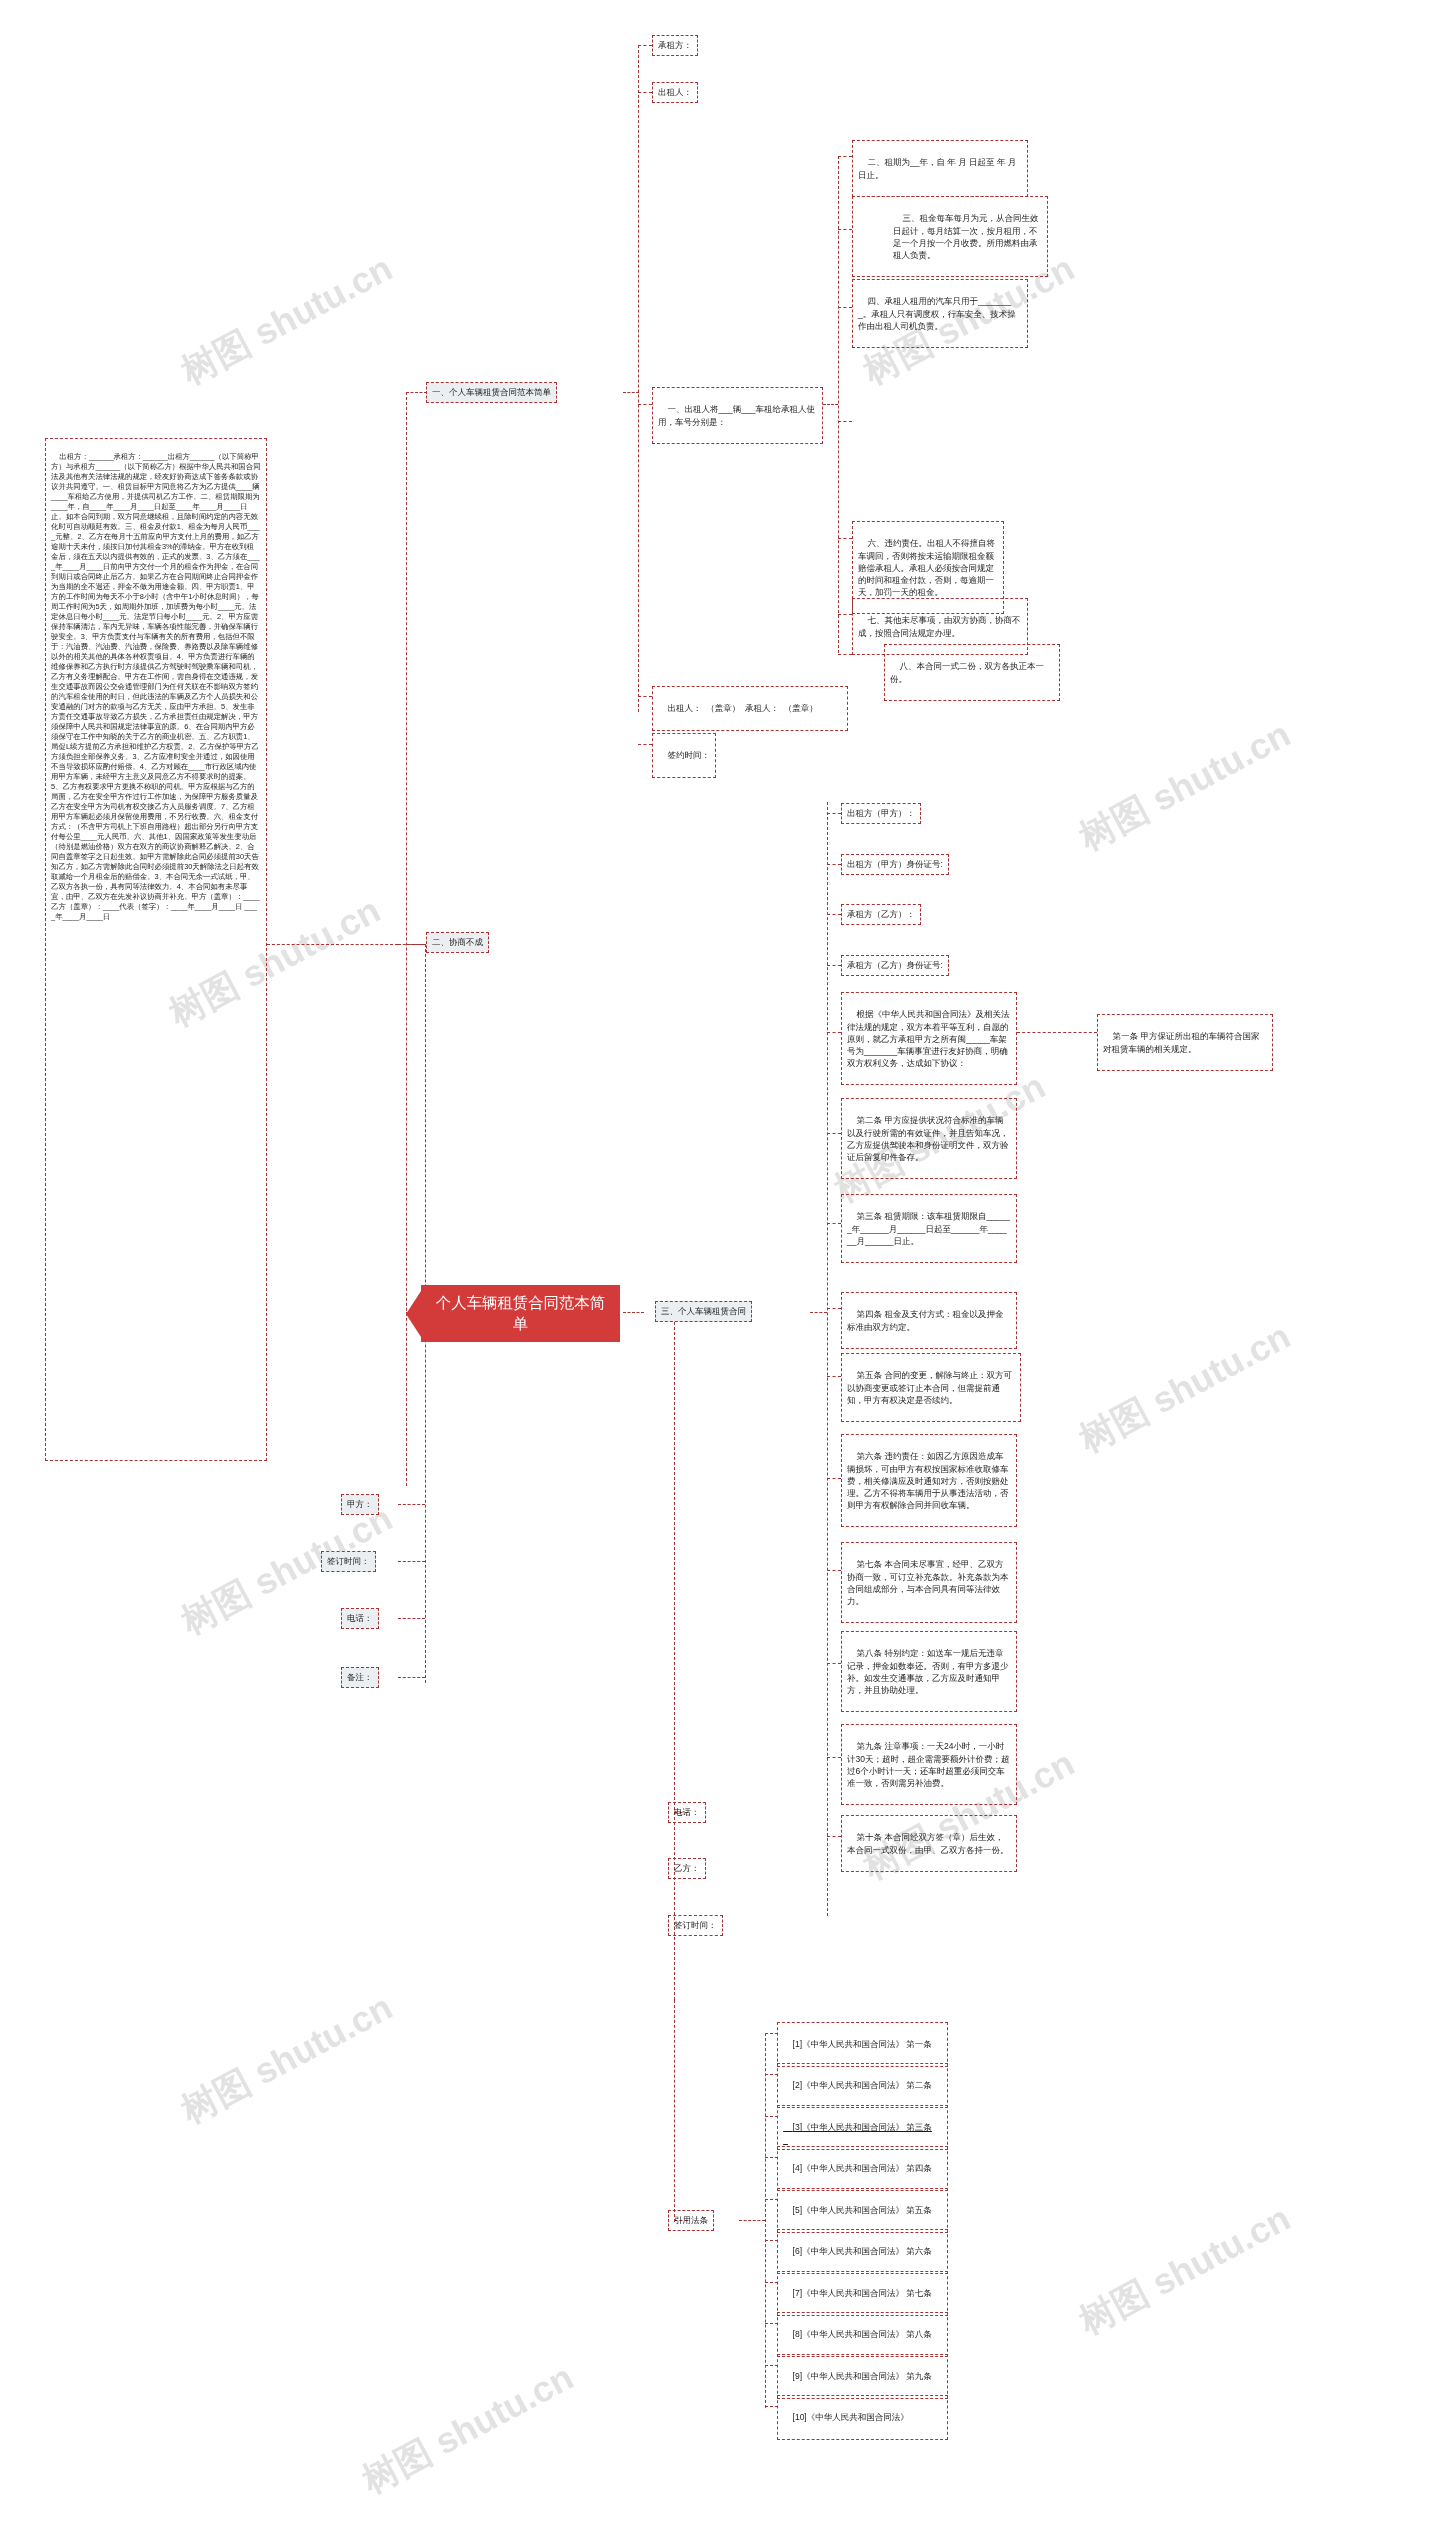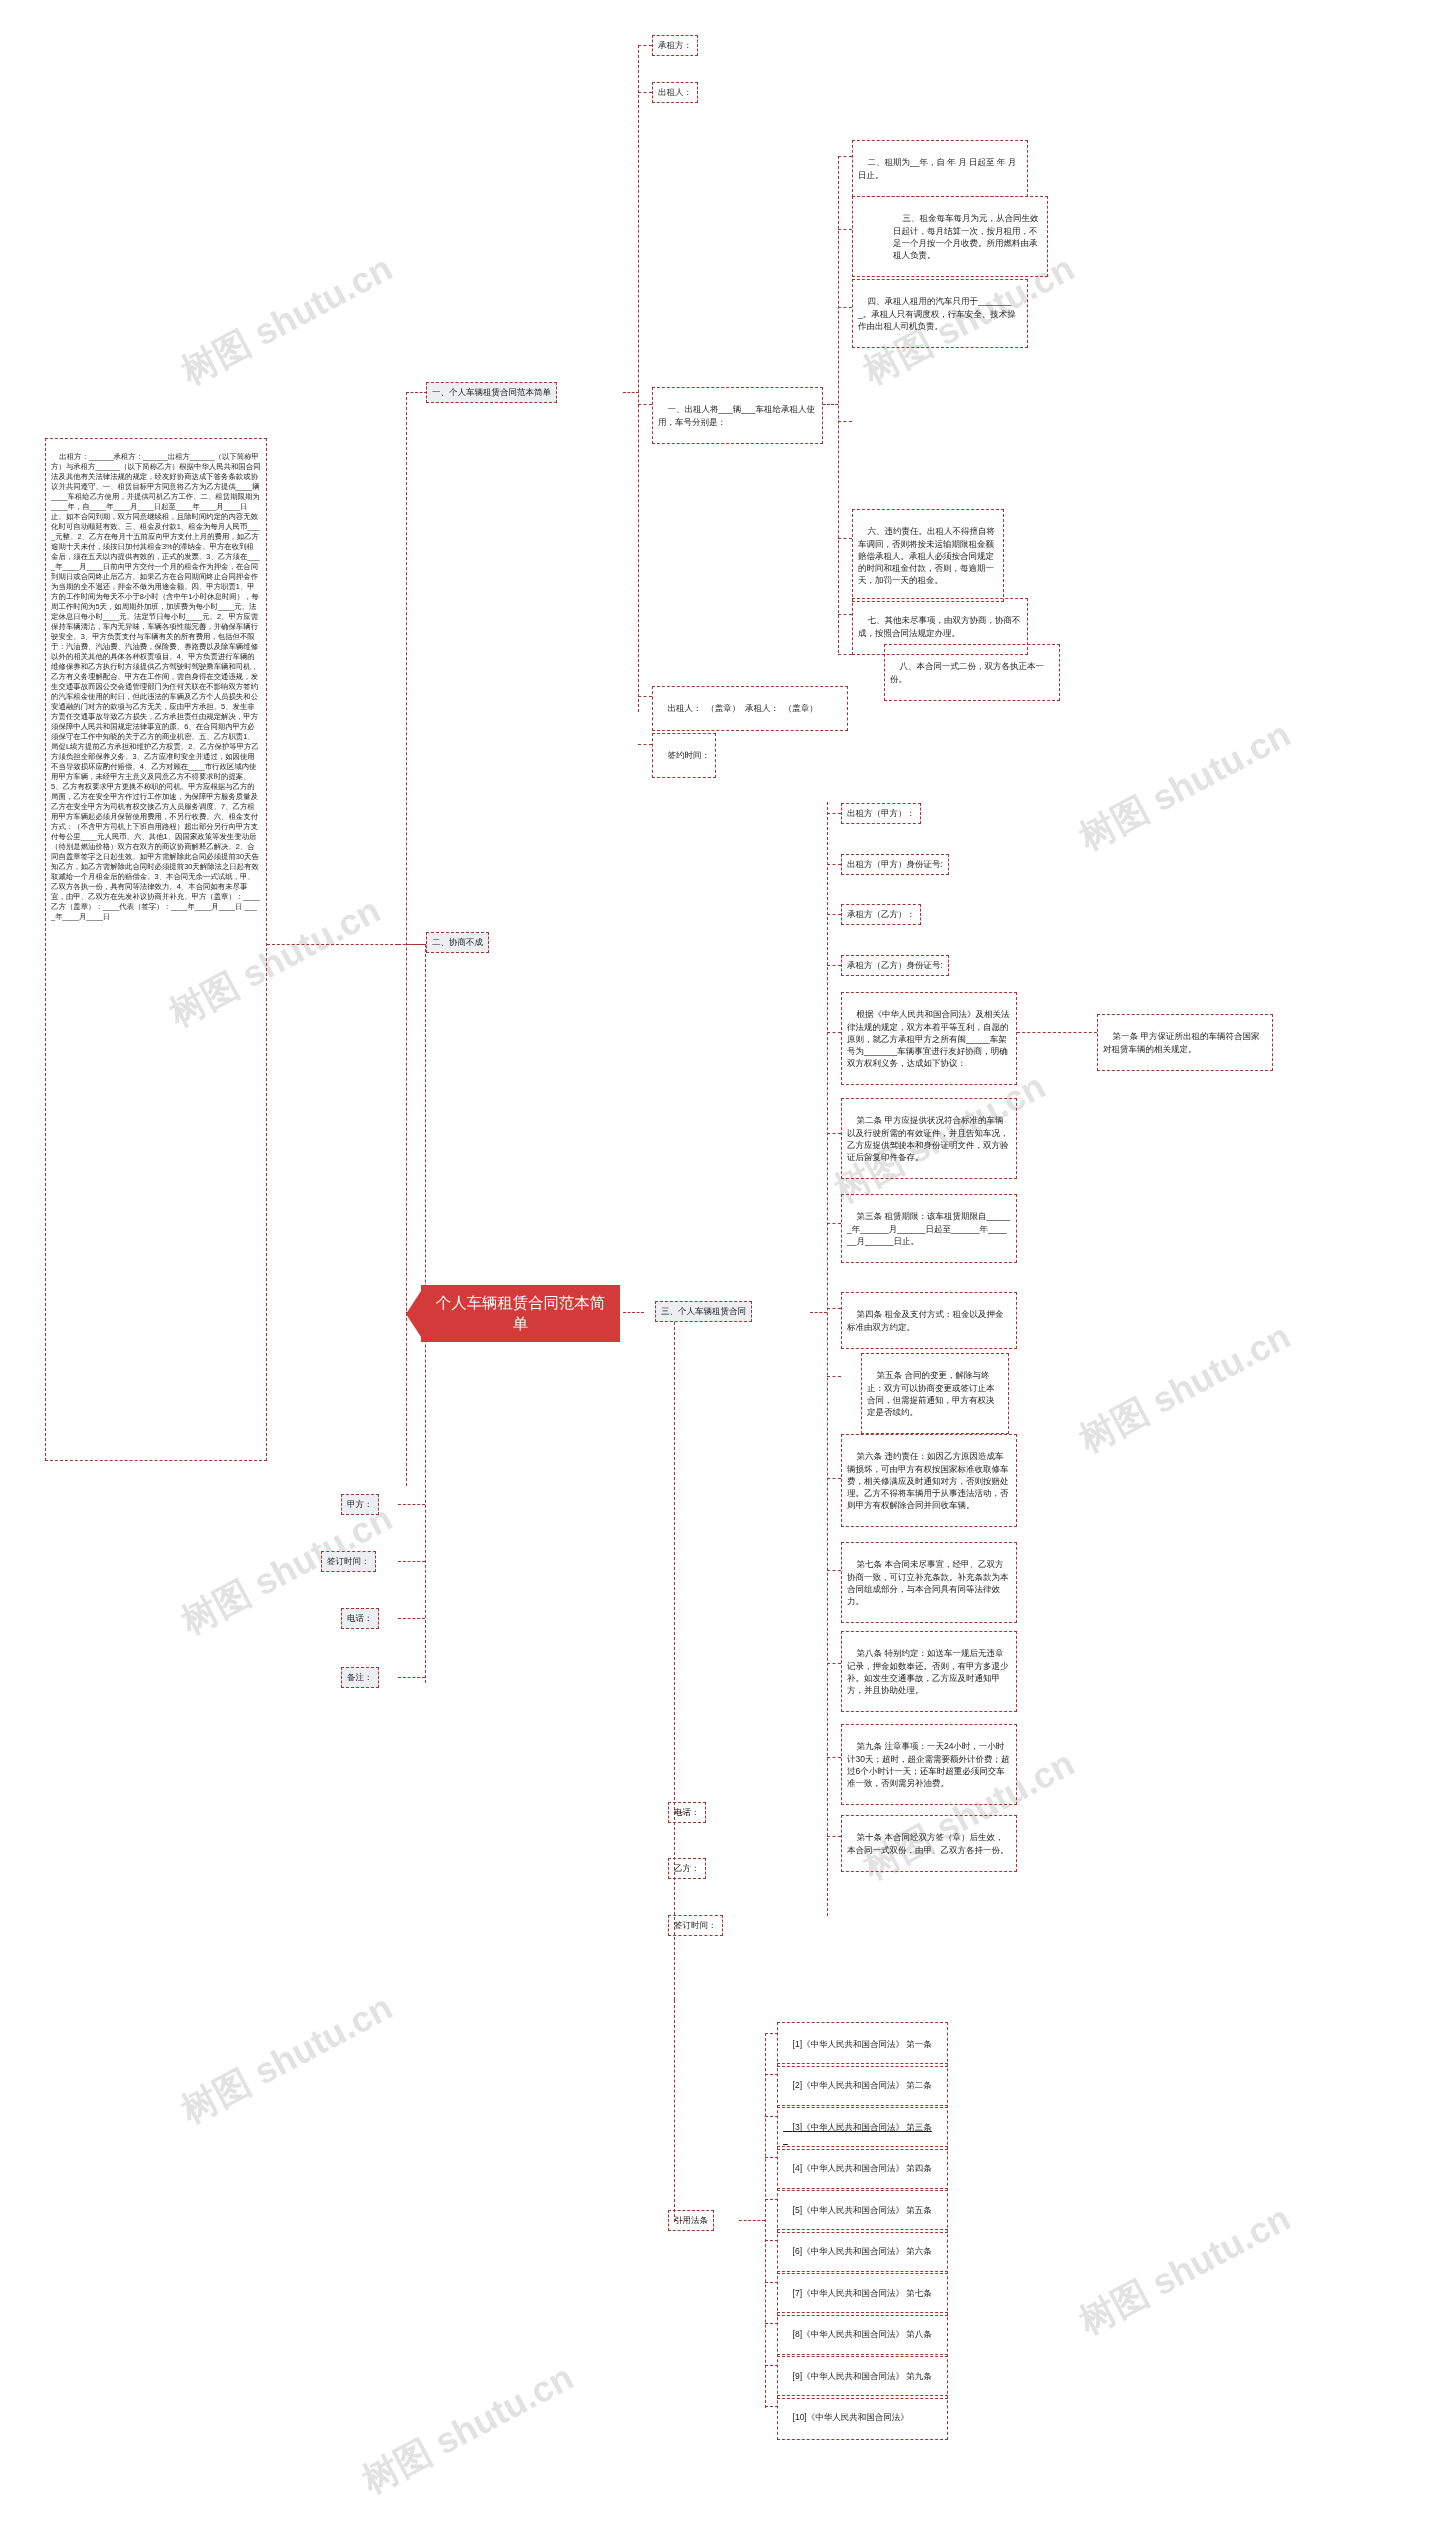--- a/index.html
+++ b/index.html
@@ -168,21 +168,21 @@
   </div>
 
   <div class="hline thin" style="left:838px;top:307px;width:13.6px;"></div>
   <div class="node" style="left:852px;top:279px;width:176px;">
     <span>四、承租人租用的汽车只用于________。承租人只有调度权，行车安全、技术操作由出租人司机负责。</span>
   </div>
 
   <div class="hline thin" style="left:838px;top:421px;width:13.6px;"></div>
 
   <div class="hline thin" style="left:838px;top:538px;width:13.6px;"></div>
-  <div class="node" style="left:852px;top:509px;width:152px;">
+  <div class="node" style="left:852px;top:521px;width:152px;">
     <span>六、违约责任。出租人不得擅自将车调回，否则将按未运输期限租金额赔偿承租人。承租人必须按合同规定的时间和租金付款，否则，每逾期一天，加罚一天的租金。</span>
   </div>
 
   <div class="hline thin" style="left:838px;top:614px;width:13.6px;"></div>
   <div class="node" style="left:852px;top:598px;width:176px;">
     <span>七、其他未尽事项，由双方协商，协商不成，按照合同法规定办理。</span>
   </div>
 
   <div class="hline thin" style="left:838px;top:654px;width:13.6px;"></div>
   <div class="node" style="left:852px;top:644px;width:176px;margin-left:32px;">
@@ -270,21 +270,21 @@
   <div class="node" style="left:841px;top:1194px;width:176px;">
     <span>第三条 租赁期限：该车租赁期限自______年______月______日起至______年______月______日止。</span>
   </div>
 
   <div class="hline thin" style="left:827px;top:1308px;width:13.6px;"></div>
   <div class="node" style="left:841px;top:1292px;width:176px;">
     <span>第四条 租金及支付方式：租金以及押金标准由双方约定。</span>
   </div>
 
   <div class="hline thin" style="left:827px;top:1376px;width:13.6px;"></div>
-  <div class="node" style="left:841px;top:1353px;width:148px;margin-left:20px;">
+  <div class="node" style="left:841px;top:1353px;width:180px;">
     <span>第五条 合同的变更，解除与终止：双方可以协商变更或签订止本合同，但需提前通知，甲方有权决定是否续约。</span>
   </div>
 
   <div class="hline thin" style="left:827px;top:1478px;width:13.6px;"></div>
   <div class="node" style="left:841px;top:1434px;width:176px;">
     <span>第六条 违约责任：如因乙方原因造成车辆损坏，可由甲方有权按国家标准收取修车费，相关修满应及时通知对方，否则按赔处理。乙方不得将车辆用于从事违法活动，否则甲方有权解除合同并回收车辆。</span>
   </div>
 
   <div class="hline thin" style="left:827px;top:1570px;width:13.6px;"></div>
   <div class="node" style="left:841px;top:1542px;width:176px;">

